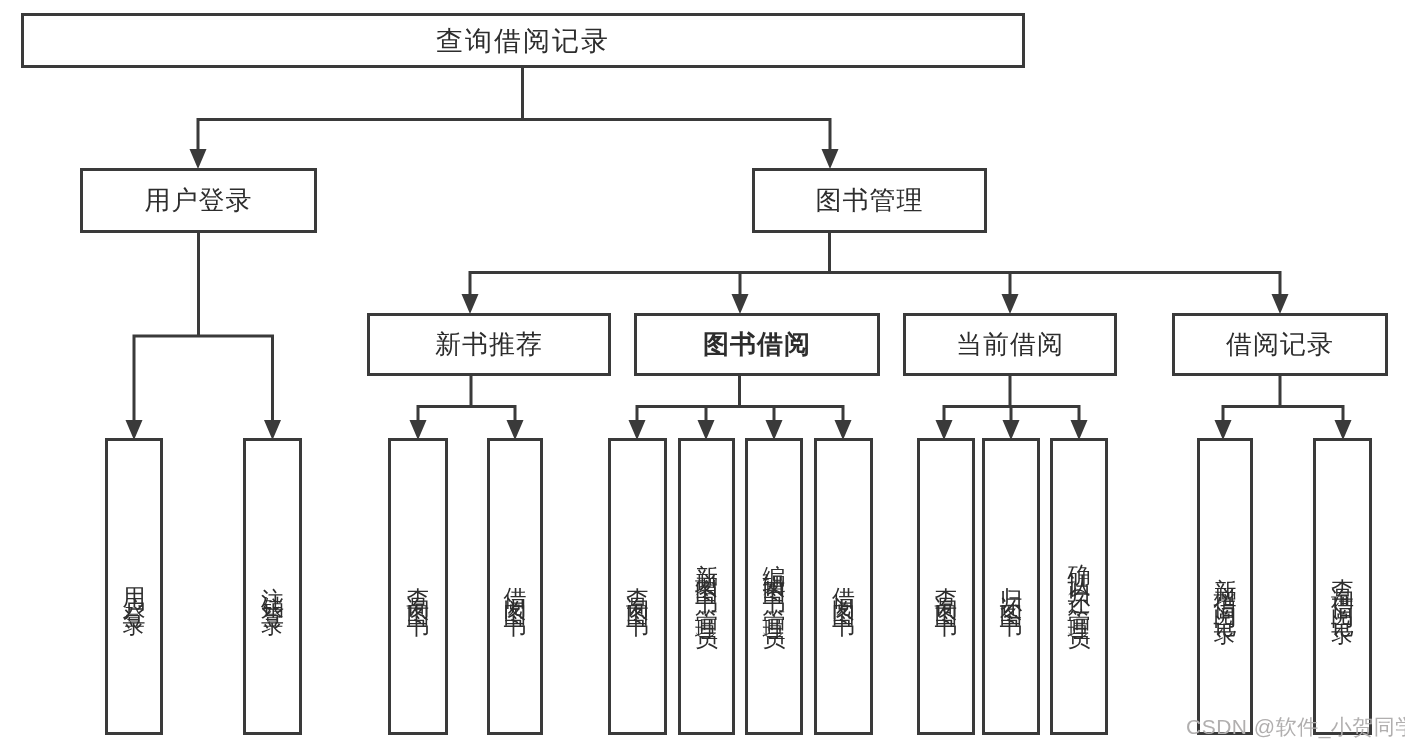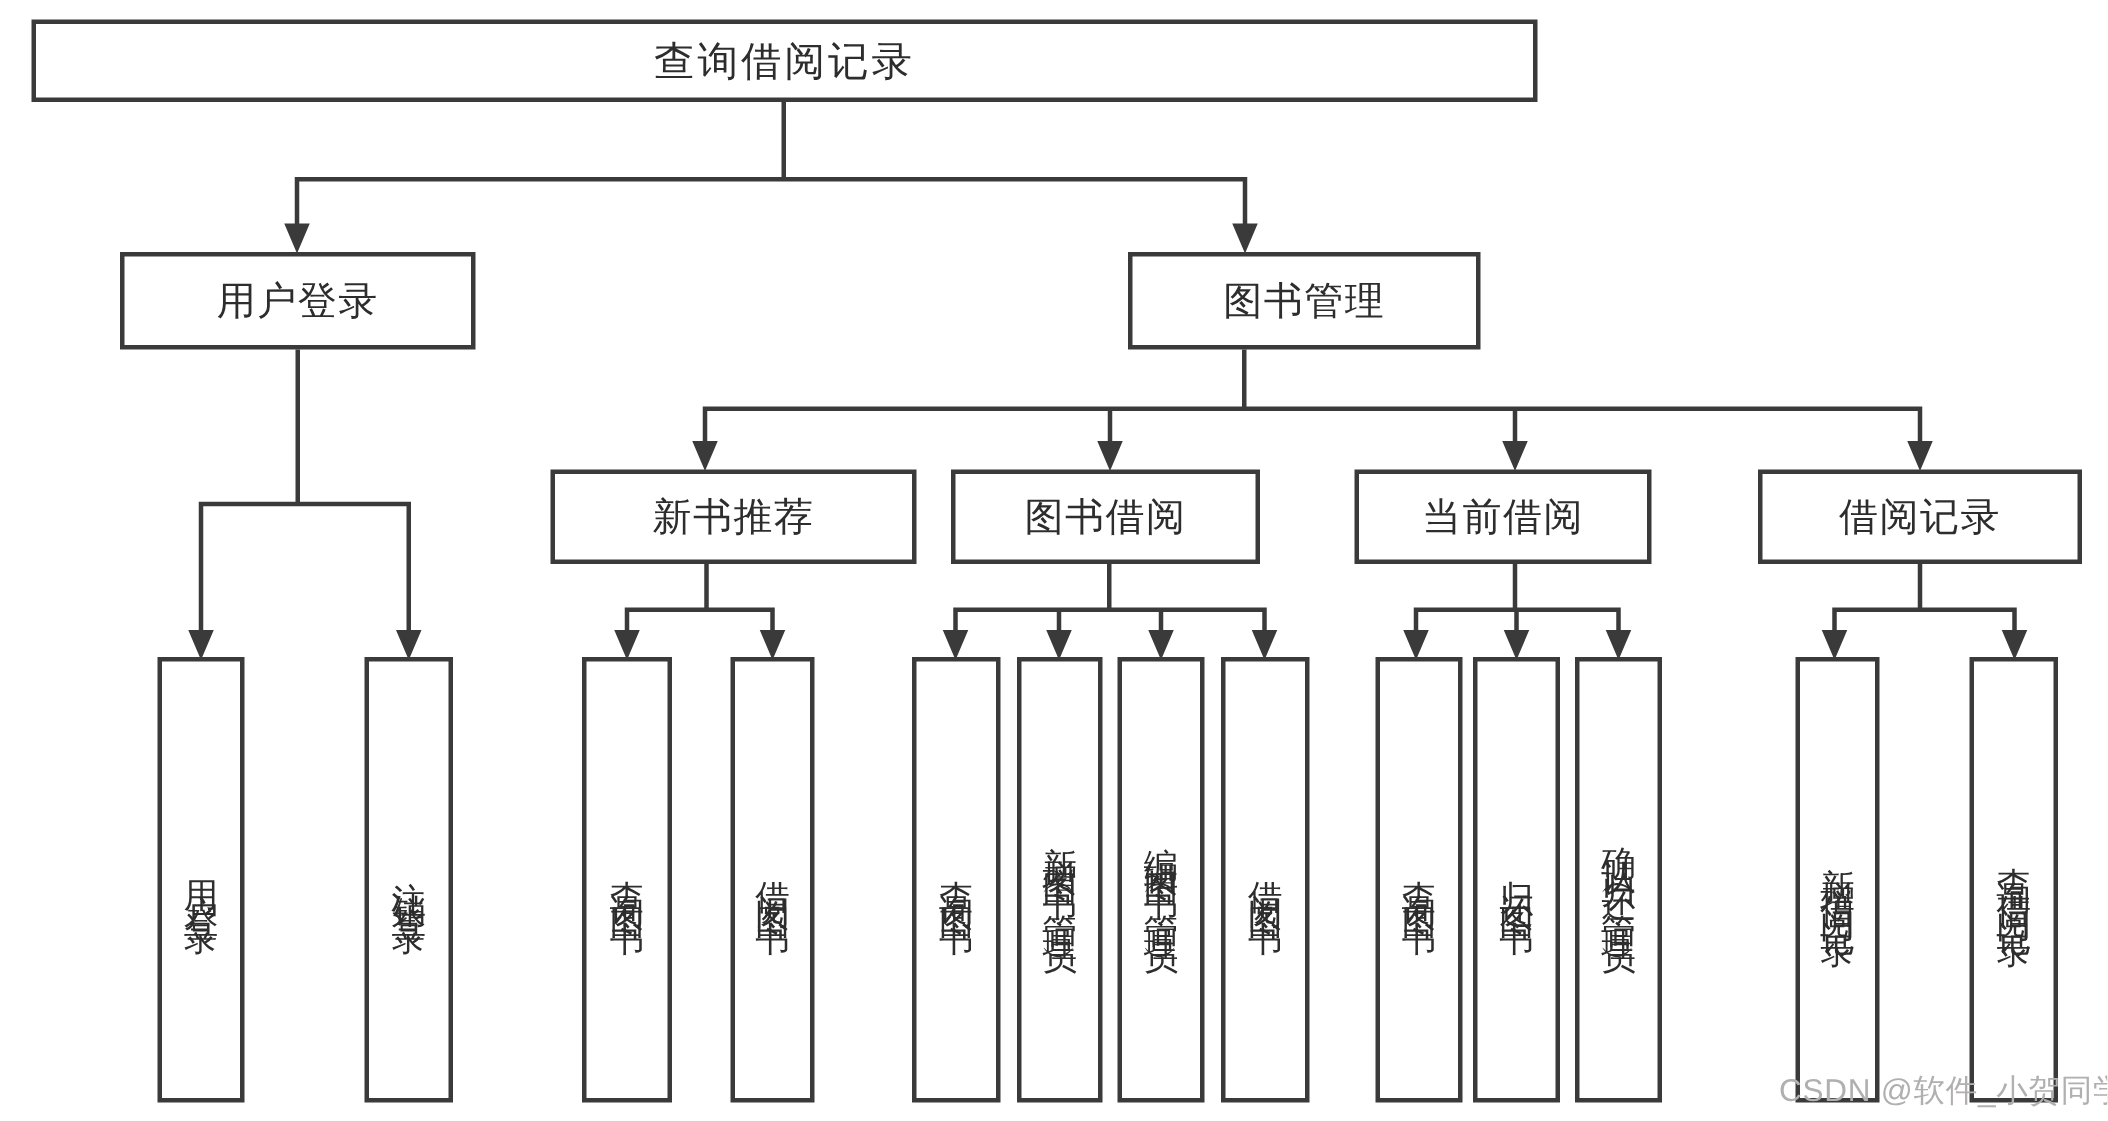--- a/index.html
+++ b/index.html
@@ -55,24 +55,24 @@
   <div class="box h-node" style="left:80px; top:168px; width:237px; height:65px;">
     <span>用户登录</span>
   </div>
   <div class="box h-node" style="left:712px; top:168px; width:235px; height:65px;margin-left:40px;">
     <span>图书管理</span>
   </div>
 
   <div class="box h-node" style="left:367px; top:313px; width:244px; height:63px;">
     <span>新书推荐</span>
   </div>
-  <div class="box h-node" style="left:634px; top:313px; width:206px; height:63px;">
+  <div class="box h-node" style="left:634px; top:313px; width:246px; height:63px;font-weight:bold;">
     <span>图书借阅</span>
   </div>
-  <div class="box h-node" style="left:903px; top:313px; width:198px; height:63px;">
+  <div class="box h-node" style="left:903px; top:313px; width:214px; height:63px;">
     <span>当前借阅</span>
   </div>
   <div class="box h-node" style="left:1172px; top:313px; width:216px; height:63px;">
     <span>借阅记录</span>
   </div>
 
   <div class="box leaf" style="left:105px; top:438px; width:58px; height:297px;">
     <span>用户登录</span>
   </div>
   <div class="box leaf" style="left:243px; top:438px; width:59px; height:297px;">

